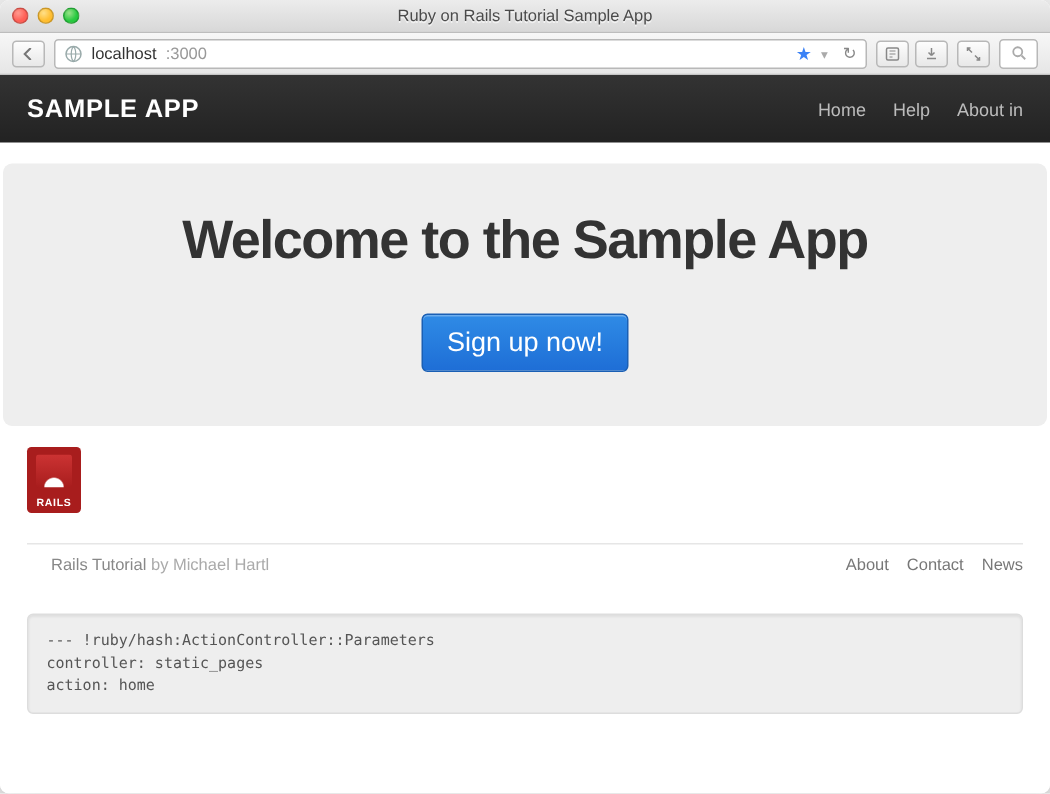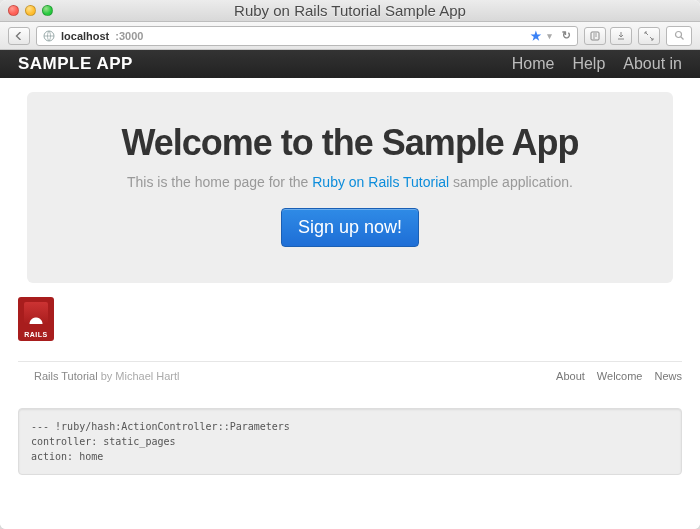--- a/index.html
+++ b/index.html
@@ -1,45 +1,45 @@
 <!DOCTYPE html>
 <html><head>
 <meta charset="utf-8">
 <style>
   * { box-sizing: border-box; margin: 0; padding: 0; }
   html, body { width: 700px; height: 529px; font-family: "Helvetica Neue", Helvetica, Arial, sans-serif; background: #f0f0f0; overflow: hidden; }
 
   
   .window { width: 700px; height: 529px; background: #fff; border-radius: 6px; box-shadow: 0 8px 30px rgba(0,0,0,.25); overflow: hidden; display: flex; flex-direction: column; }
-  .titlebar { height: 22px; background: linear-gradient(#ececec,#d8d8d8); border-bottom: 1px solid #bdbdbd; display: flex; align-items: center; position: relative; font-size: 15px; color: #4a4a4a; }
+  .titlebar { height: 22px; background: linear-gradient(#ececec,#d8d8d8); border-bottom: 1px solid #bdbdbd; display: flex; align-items: center; position: relative; font-size: 11px; color: #4a4a4a; }
   .traffic { display: flex; gap: 6px; position: absolute; left: 8px; top: 5px; }
   .dot { width: 11px; height: 11px; border-radius: 50%; border: .5px solid rgba(0,0,0,.2); }
   .dot.red { background: radial-gradient(circle at 35% 30%, #ff9a90, #ff5f56 60%); }
   .dot.yellow { background: radial-gradient(circle at 35% 30%, #ffe08a, #ffbd2e 60%); }
   .dot.green { background: radial-gradient(circle at 35% 30%, #9ae28a, #27c93f 60%); }
   .titlebar-title { margin: 0 auto; text-shadow: 0 1px 0 rgba(255,255,255,.6); }
 
   
-  .browsebar { height: 28px; background: linear-gradient(#f7f7f7,#e6e6e6); border-bottom: 1px solid #c5c5c5; display: flex; align-items: center; padding: 0 8px; gap: 6px; font-weight: bold; }
+  .browsebar { height: 28px; background: linear-gradient(#f7f7f7,#e6e6e6); border-bottom: 1px solid #c5c5c5; display: flex; align-items: center; padding: 0 8px; gap: 6px; }
   .tb-btn { width: 22px; height: 18px; border: 1px solid #b8b8b8; background: linear-gradient(#fdfdfd,#e8e8e8); border-radius: 3px; display: inline-flex; align-items: center; justify-content: center; font-size: 10px; color: #666; }
   .tb-group { display: flex; gap: 4px; }
   .urlbar { flex: 1; height: 20px; background: #fff; border: 1px solid #b8b8b8; border-radius: 3px; display: flex; align-items: center; padding: 0 6px; gap: 6px; font-size: 11px; color: #555; }
   .url-host { color: #333; }
   .url-port { color: #999; }
   .star { margin-left: auto; color: #3b82f6; font-size: 12px; }
   .reload { color: #888; font-size: 11px; margin-left: 4px; }
   .searchbox { width: 26px; height: 20px; background: #fff; border: 1px solid #b8b8b8; border-radius: 3px; display: inline-flex; align-items: center; justify-content: center; color: #999; font-size: 11px; }
 
   
   .page { flex: 1; overflow-y: auto; background: #fff; }
-  .container { width: 646px; margin: 12px auto; }
-  .navbar { background: #1c1c1c; background: linear-gradient(#333,#222); height: 28px; display: flex; align-items: center; padding: 13px 18px; }
+  .container { width: 696px; margin: 12px auto; }
+  .navbar { background: #1c1c1c; background: linear-gradient(#333,#222); height: 45px; display: flex; align-items: center; padding: 13px 18px; }
   .brand { color: #fff; font-weight: 800; font-size: 17px; letter-spacing: 0.5px; text-transform: uppercase; }
   .navlinks { margin-left: auto; display: flex; gap: 18px; }
-  .navlinks a { color: #bcbcbc; font-size: 16px; text-decoration: none; cursor: pointer; }
+  .navlinks a { color: #bcbcbc; font-size: 12px; text-decoration: none; cursor: pointer; }
 
   .hero { background: #eee; border-radius: 6px; margin-top: 14px; padding: 30px 20px 36px; text-align: center; }
   .hero h1 { font-size: 36px; font-weight: 600; color: #333; letter-spacing: -1px; margin-bottom: 10px; }
   .lead { font-size: 14px; color: #999; font-weight: 300; }
   .lead a { color: #0d8ddb; text-decoration: none; }
   .signup { display: inline-block; margin-top: 18px; padding: 8px 16px; border-radius: 4px; color: #fff; font-size: 18px; background: linear-gradient(#2f8be6,#1e6ed6); border: 1px solid #1a5fb4; cursor: pointer; box-shadow: inset 0 1px 0 rgba(255,255,255,.3); }
 
   .rails-logo { width: 36px; height: 44px; background: #a81d1d; border-radius: 3px; margin: 14px 0 20px 18px; position: relative; display: flex; align-items: flex-end; justify-content: center; color: #fff; font-size: 7px; font-weight: 700; letter-spacing: .5px; padding-bottom: 3px; }
   .rails-logo::before { content: ""; position: absolute; top: 5px; left: 6px; right: 6px; height: 22px; background: radial-gradient(circle at 50% 100%, #fff 0 6px, transparent 7px), linear-gradient(#c33,#a81d1d); border-radius: 2px; }
   .rails-logo span { position: relative; }
@@ -121,39 +121,36 @@
       <div class="navlinks">
         <a>Home</a>
         <a>Help</a>
         <a>About in</a>
       </div>
     </div>
 
     <div class="container">
       <div class="hero">
         <h1>Welcome to the Sample App</h1>
-        <p class="lead">
-          <span>This is the home page for the </span><a>Ruby on Rails Tutorial</a><span> sample application.</span>
-        </p>
         <a class="signup">Sign up now!</a>
       </div>
     </div>
 
     <div class="rails-logo">
       <span>RAILS</span>
     </div>
 
     <hr class="sep">
     <div class="footer">
       <div class="left">
         <a>Rails Tutorial</a><span class="by"> by Michael Hartl</span>
       </div>
       <div class="right">
         <a>About</a>
-        <a>Welcome</a>
+        <a>Contact</a>
         <a>News</a>
       </div>
     </div>
 
     <div class="debug">--- !ruby/hash:ActionController::Parameters
 controller: static_pages
 action: home</div>
 
   </div>
 </div>

